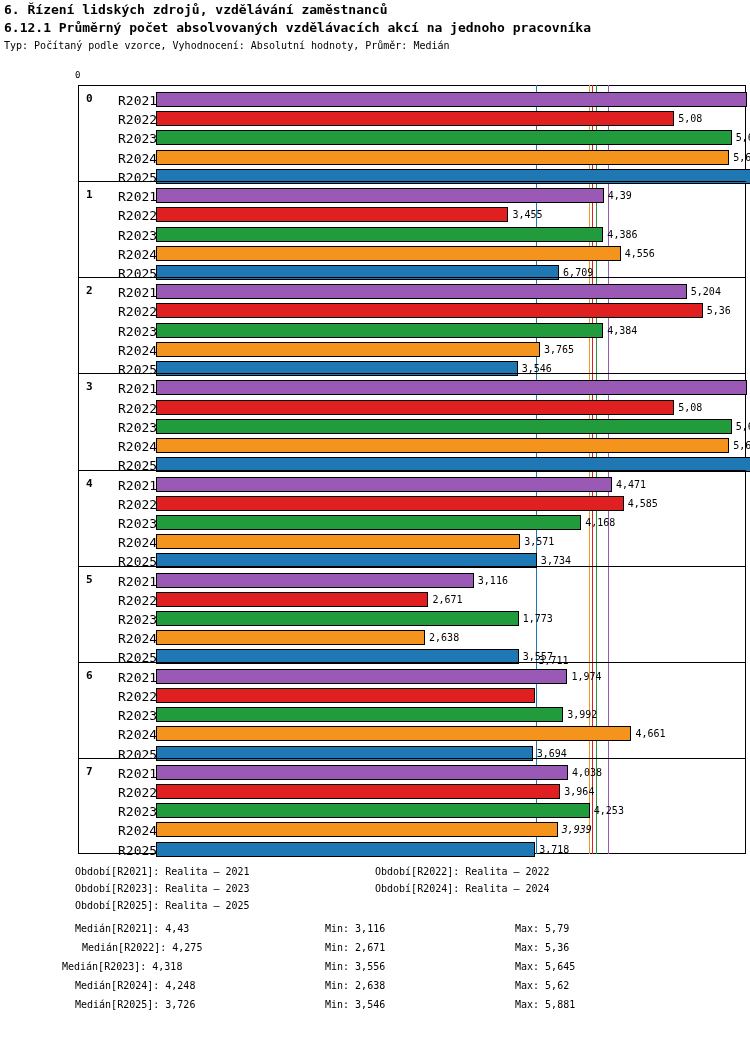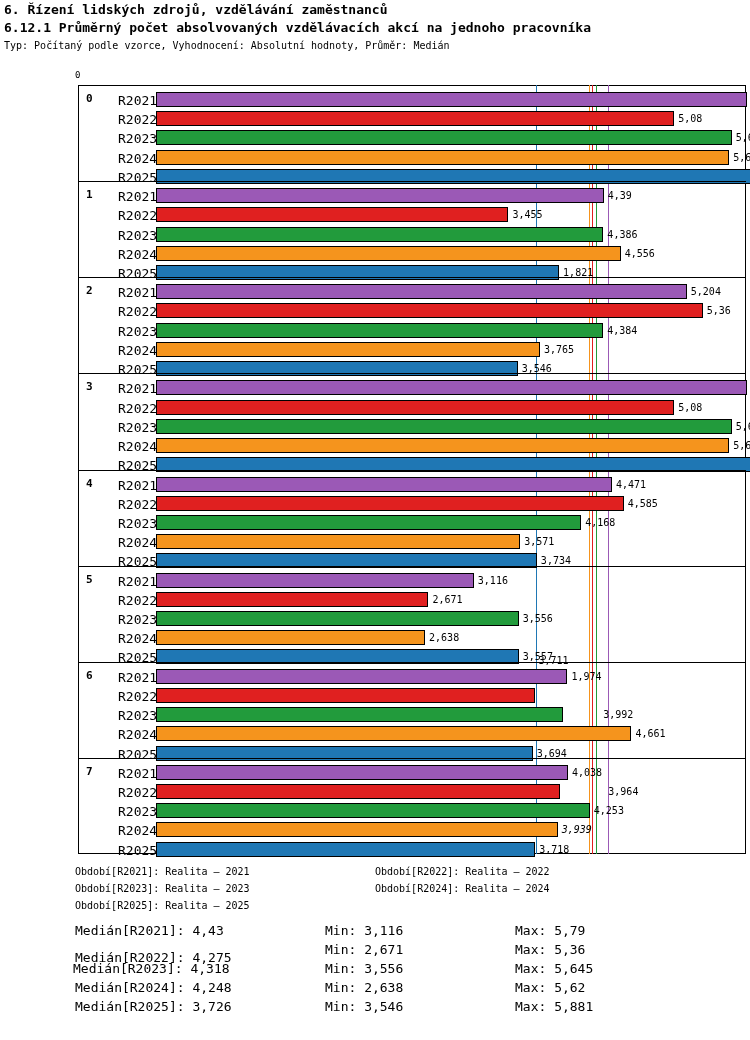--- a/index.html
+++ b/index.html
@@ -104,21 +104,21 @@
     font-size: 10px;
   }
   .legend-item {
     position: absolute;
     white-space: nowrap;
     text-align: right;
   }
   .stats-line {
     position: absolute;
     white-space: nowrap;
-    font-size: 13px;
+    font-size: 10px;
   }
 </style>
 </head>
 <body>
 
 <div class="title1">6. Řízení lidských zdrojů, vzdělávání zaměstnanců</div>
 <div class="title2">6.12.1 Průměrný počet absolvovaných vzdělávacích akcí na jednoho pracovníka</div>
 <div class="subtitle">Typ: Počítaný podle vzorce, Vyhodnocení: Absolutní hodnoty, Průměr: Medián</div>
 <div class="zero-label">0</div>
 
@@ -152,21 +152,21 @@
     <div class="bar" style="left: 78px; top: 122.325px; width: 352.41px; background: rgb(224, 32, 32);"></div>
     <div class="bar-value" style="left: 434.41px; top: 124.325px;">3,455</div>
     <div class="row-label" style="top: 142.525px;">R2023</div>
     <div class="bar" style="left: 78px; top: 141.525px; width: 447.372px; background: rgb(34, 155, 60);"></div>
     <div class="bar-value" style="left: 529.372px; top: 143.525px;">4,386</div>
     <div class="row-label" style="top: 161.725px;">R2024</div>
     <div class="bar" style="left: 78px; top: 160.725px; width: 464.712px; background: rgb(245, 148, 29);"></div>
     <div class="bar-value" style="left: 546.712px; top: 162.725px;">4,556</div>
     <div class="row-label" style="top: 180.925px;">R2025</div>
     <div class="bar" style="left: 78px; top: 179.925px; width: 403.104px; background: rgb(31, 119, 180);"></div>
-    <div class="bar-value" style="left: 485.104px; top: 181.925px;">1,821</div>
+    <div class="bar-value" style="left: 485.104px; top: 181.925px;">6,709</div>
     <div class="sep" style="top: 192.25px;"></div>
     <div class="group-label" style="top: 199.25px;">2</div>
     <div class="row-label" style="top: 200.25px;">R2021</div>
     <div class="bar" style="left: 78px; top: 199.25px; width: 530.808px; background: rgb(155, 89, 182);"></div>
     <div class="bar-value" style="left: 612.808px; top: 201.25px;">5,204</div>
     <div class="row-label" style="top: 219.45px;">R2022</div>
     <div class="bar" style="left: 78px; top: 218.45px; width: 546.72px; background: rgb(224, 32, 32);"></div>
     <div class="bar-value" style="left: 628.72px; top: 220.45px;">5,36</div>
     <div class="row-label" style="top: 238.65px;">R2023</div>
     <div class="bar" style="left: 78px; top: 237.65px; width: 447.168px; background: rgb(34, 155, 60);"></div>
@@ -212,76 +212,76 @@
     <div class="sep" style="top: 480.625px;"></div>
     <div class="group-label" style="top: 487.625px;">5</div>
     <div class="row-label" style="top: 488.625px;">R2021</div>
     <div class="bar" style="left: 78px; top: 487.625px; width: 317.832px; background: rgb(155, 89, 182);"></div>
     <div class="bar-value" style="left: 399.832px; top: 489.625px;">3,116</div>
     <div class="row-label" style="top: 507.825px;">R2022</div>
     <div class="bar" style="left: 78px; top: 506.825px; width: 272.442px; background: rgb(224, 32, 32);"></div>
     <div class="bar-value" style="left: 354.442px; top: 508.825px;">2,671</div>
     <div class="row-label" style="top: 527.025px;">R2023</div>
     <div class="bar" style="left: 78px; top: 526.025px; width: 362.712px; background: rgb(34, 155, 60);"></div>
-    <div class="bar-value" style="left: 444.712px; top: 528.025px;">3,556</div>
+    <div class="bar-value" style="left: 444.712px; top: 528.025px;">1,773</div>
     <div class="row-label" style="top: 546.225px;">R2024</div>
     <div class="bar" style="left: 78px; top: 545.225px; width: 269.076px; background: rgb(245, 148, 29);"></div>
     <div class="bar-value" style="left: 351.076px; top: 547.225px;">2,638</div>
     <div class="row-label" style="top: 565.425px;">R2025</div>
     <div class="bar" style="left: 78px; top: 564.425px; width: 362.814px; background: rgb(31, 119, 180);"></div>
     <div class="bar-value" style="left: 444.814px; top: 566.425px;">3,557</div>
     <div class="sep" style="top: 576.75px;"></div>
     <div class="group-label" style="top: 583.75px;">6</div>
     <div class="row-label" style="top: 584.75px;">R2021</div>
     <div class="bar" style="left: 78px; top: 583.75px; width: 411.468px; background: rgb(155, 89, 182);"></div>
     <div class="bar-value" style="left: 493.468px; top: 585.75px;">1,974</div>
     <div class="row-label" style="top: 603.95px;">R2022</div>
     <div class="bar" style="left: 78px; top: 602.95px; width: 378.522px; background: rgb(224, 32, 32);"></div>
     <div class="bar-value" style="left: 460.522px; top: 570px;">3,711</div>
     <div class="row-label" style="top: 623.15px;">R2023</div>
     <div class="bar" style="left: 78px; top: 622.15px; width: 407.184px; background: rgb(34, 155, 60);"></div>
-    <div class="bar-value" style="left: 489.184px; top: 624.15px; margin-left: 36px;">3,992</div>
+    <div class="bar-value" style="left: 489.184px; top: 624.15px;">3,992</div>
     <div class="row-label" style="top: 642.35px;">R2024</div>
     <div class="bar" style="left: 78px; top: 641.35px; width: 475.422px; background: rgb(245, 148, 29);"></div>
     <div class="bar-value" style="left: 557.422px; top: 643.35px;">4,661</div>
     <div class="row-label" style="top: 661.55px;">R2025</div>
     <div class="bar" style="left: 78px; top: 660.55px; width: 376.788px; background: rgb(31, 119, 180);"></div>
     <div class="bar-value" style="left: 458.788px; top: 662.55px;">3,694</div>
     <div class="sep" style="top: 672.875px;"></div>
     <div class="group-label" style="top: 679.875px;">7</div>
     <div class="row-label" style="top: 680.875px;">R2021</div>
     <div class="bar" style="left: 78px; top: 679.875px; width: 411.876px; background: rgb(155, 89, 182);"></div>
     <div class="bar-value" style="left: 493.876px; top: 681.875px;">4,038</div>
     <div class="row-label" style="top: 700.075px;">R2022</div>
     <div class="bar" style="left: 78px; top: 699.075px; width: 404.328px; background: rgb(224, 32, 32);"></div>
-    <div class="bar-value" style="left: 486.328px; top: 701.075px; margin-left: 44px;">3,964</div>
+    <div class="bar-value" style="left: 486.328px; top: 701.075px;">3,964</div>
     <div class="row-label" style="top: 719.275px;">R2023</div>
     <div class="bar" style="left: 78px; top: 718.275px; width: 433.806px; background: rgb(34, 155, 60);"></div>
     <div class="bar-value" style="left: 515.806px; top: 720.275px;">4,253</div>
     <div class="row-label" style="top: 738.475px;">R2024</div>
     <div class="bar" style="left: 78px; top: 737.475px; width: 401.778px; background: rgb(245, 148, 29);"></div>
     <div class="bar-value" style="left: 483.778px; top: 739.475px; font-style: italic;">3,939</div>
     <div class="row-label" style="top: 757.675px;">R2025</div>
     <div class="bar" style="left: 78px; top: 756.675px; width: 379.236px; background: rgb(31, 119, 180);"></div>
     <div class="bar-value" style="left: 461.236px; top: 758.675px;">3,718</div>
   </div>
 
 <div class="legend">
     <div class="legend-item" style="left: 75px; top: 0px;">Období[R2021]: Realita – 2021</div>
     <div class="legend-item" style="left: 375px; top: 0px;">Období[R2022]: Realita – 2022</div>
     <div class="legend-item" style="left: 75px; top: 17px;">Období[R2023]: Realita – 2023</div>
     <div class="legend-item" style="left: 375px; top: 17px;">Období[R2024]: Realita – 2024</div>
     <div class="legend-item" style="left: 75px; top: 34px;">Období[R2025]: Realita – 2025</div>
     <div class="stats-line" style="left: 75px; top: 57px;">Medián[R2021]: 4,43</div>
     <div class="stats-line" style="left: 325px; top: 57px;">Min: 3,116</div>
     <div class="stats-line" style="left: 515px; top: 57px;">Max: 5,79</div>
-    <div class="stats-line" style="left: 75px; top: 76px; margin-top: 8px;">Medián[R2022]: 4,275</div>
+    <div class="stats-line" style="left: 82px; top: 76px;">Medián[R2022]: 4,275</div>
     <div class="stats-line" style="left: 325px; top: 76px;">Min: 2,671</div>
     <div class="stats-line" style="left: 515px; top: 76px;">Max: 5,36</div>
-    <div class="stats-line" style="left: 73px; top: 95px;">Medián[R2023]: 4,318</div>
+    <div class="stats-line" style="left: 62px; top: 95px;">Medián[R2023]: 4,318</div>
     <div class="stats-line" style="left: 325px; top: 95px;">Min: 3,556</div>
     <div class="stats-line" style="left: 515px; top: 95px;">Max: 5,645</div>
     <div class="stats-line" style="left: 75px; top: 114px;">Medián[R2024]: 4,248</div>
     <div class="stats-line" style="left: 325px; top: 114px;">Min: 2,638</div>
     <div class="stats-line" style="left: 515px; top: 114px;">Max: 5,62</div>
     <div class="stats-line" style="left: 75px; top: 133px;">Medián[R2025]: 3,726</div>
     <div class="stats-line" style="left: 325px; top: 133px;">Min: 3,546</div>
     <div class="stats-line" style="left: 515px; top: 133px;">Max: 5,881</div>
   </div>
 

